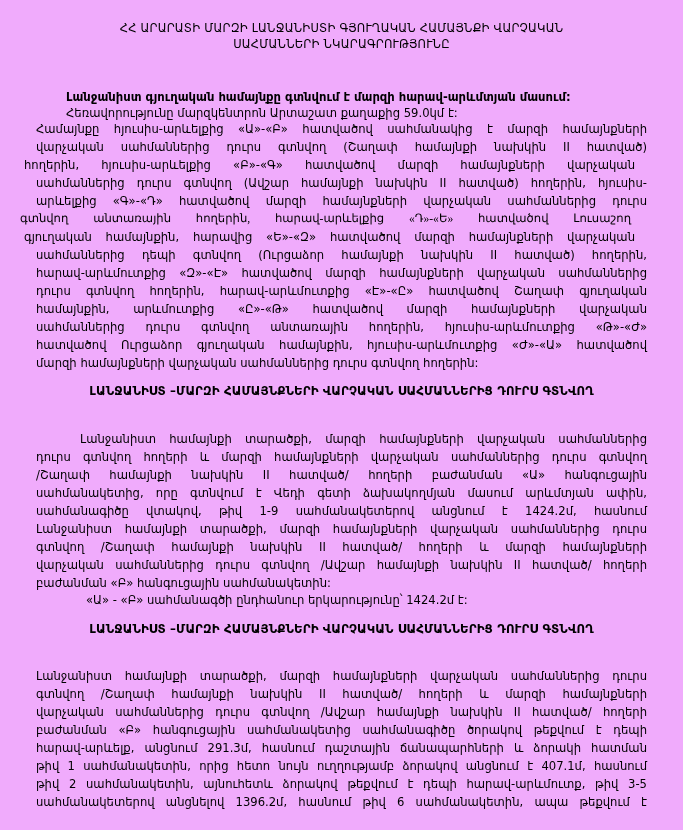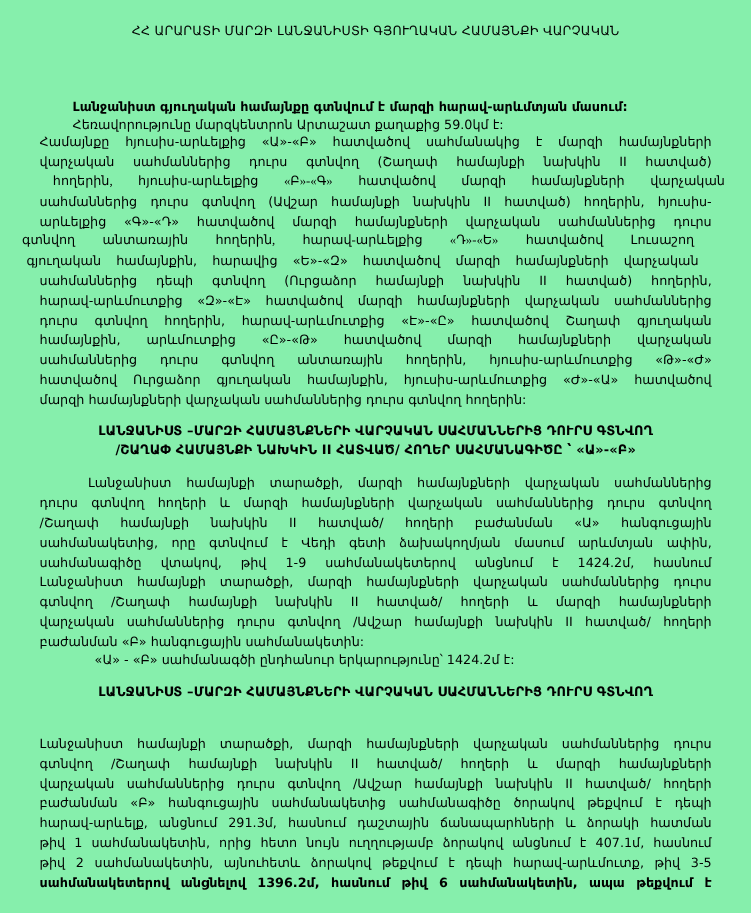--- a/index.html
+++ b/index.html
@@ -1,55 +1,55 @@
 <!DOCTYPE html>
 <html><head>
 <meta charset="utf-8">
 <style>
   html, body { margin: 0; padding: 0; background: #ffffff; }
   body { width: 683px; height: 830px; overflow: hidden; position: relative;
          font-family: "DejaVu Sans", sans-serif; color: #000; }
-  .page { position: absolute; left: 0; top: 0; width: 683px; height: 830px; background: #86efac; }
+  .page { position: absolute; left: 0; top: 0; width: 683px; height: 830px; background: #f0abfc; }
   .title { position: absolute; left: 0; width: 683px; text-align: center;
            font-size: 11.5px; letter-spacing: 0.2px; line-height: 16px; font-weight: normal; }
   .sec-head { position: absolute; left: 0; width: 683px; text-align: center;
               font-size: 11.8px; line-height: 19px; font-weight: bold; letter-spacing: 0.1px; }
   .line { position: absolute; font-size: 11.6px; line-height: 18px; white-space: nowrap;
           text-align: justify; text-align-last: justify; }
   .line.last { text-align-last: left; }
   .b { font-weight: bold; }
 </style>
 </head>
 <body>
 
 <div class="page">
 
   <div class="title" style="top:20px;">ՀՀ ԱՐԱՐԱՏԻ ՄԱՐԶԻ ԼԱՆՋԱՆԻՍՏԻ ԳՅՈՒՂԱԿԱՆ ՀԱՄԱՅՆՔԻ ՎԱՐՉԱԿԱՆ</div>
+  <div class="title" style="top:36px;">ՍԱՀՄԱՆՆԵՐԻ ՆԿԱՐԱԳՐՈՒԹՅՈՒՆԸ</div>
 
   <div>
     <div class="line last b" style="top:88px; left:66px; width:550px;">Լանջանիստ գյուղական համայնքը գտնվում է մարզի հարավ-արևմտյան մասում:</div>
     <div class="line last" style="top:104px; left:66px; width:460px;">Հեռավորությունը    մարզկենտրոն Արտաշատ քաղաքից 59.0կմ է:</div>
     <div class="line" style="top:120px; left:36px; width:611px;">Համայնքը հյուսիս-արևելքից «Ա»-«Բ» հատվածով սահմանակից է մարզի համայնքների</div>
     <div class="line" style="top:138px; left:36px; width:611px;">վարչական սահմաններից դուրս գտնվող (Շաղափ համայնքի նախկին II հատված)</div>
-    <div class="line" style="top:156px; left:48px; width:611px;font-family:Liberation Serif, serif;">հողերին, հյուսիս-արևելքից «Բ»-«Գ» հատվածով մարզի համայնքների վարչական</div>
+    <div class="line" style="top:156px; left:24px; width:611px;">հողերին, հյուսիս-արևելքից «Բ»-«Գ» հատվածով մարզի համայնքների վարչական</div>
     <div class="line" style="top:174px; left:36px; width:611px;">սահմաններից դուրս գտնվող (Ավշար համայնքի նախկին II հատված) հողերին, հյուսիս-</div>
     <div class="line" style="top:192px; left:36px; width:611px;">արևելքից «Գ»-«Դ» հատվածով մարզի համայնքների վարչական սահմաններից դուրս</div>
     <div class="line" style="top:210px; left:20px; width:611px;font-family:Liberation Serif, serif;">գտնվող անտառային հողերին, հարավ-արևելքից «Դ»-«Ե» հատվածով Լուսաշող</div>
     <div class="line" style="top:228px; left:24px; width:611px;">գյուղական համայնքին, հարավից «Ե»-«Զ» հատվածով մարզի համայնքների վարչական</div>
     <div class="line" style="top:246px; left:36px; width:611px;">սահմաններից դեպի գտնվող (Ուրցաձոր համայնքի նախկին II հատված) հողերին,</div>
     <div class="line" style="top:264px; left:36px; width:611px;">հարավ-արևմուտքից «Զ»-«Է» հատվածով մարզի համայնքների վարչական սահմաններից</div>
     <div class="line" style="top:282px; left:36px; width:611px;">դուրս գտնվող հողերին, հարավ-արևմուտքից «Է»-«Ը» հատվածով Շաղափ գյուղական</div>
     <div class="line" style="top:300px; left:36px; width:611px;">համայնքին, արևմուտքից «Ը»-«Թ» հատվածով մարզի համայնքների վարչական</div>
     <div class="line" style="top:318px; left:36px; width:611px;">սահմաններից դուրս գտնվող անտառային հողերին, հյուսիս-արևմուտքից «Թ»-«Ժ»</div>
     <div class="line" style="top:336px; left:36px; width:611px;">հատվածով Ուրցաձոր գյուղական համայնքին, հյուսիս-արևմուտքից «Ժ»-«Ա» հատվածով</div>
     <div class="line last" style="top:354px; left:36px; width:611px;">մարզի համայնքների վարչական սահմաններից դուրս գտնվող հողերին:</div>
   </div>
 
   <div class="sec-head" style="top:382px;">ԼԱՆՋԱՆԻՍՏ –ՄԱՐԶԻ ՀԱՄԱՅՆՔՆԵՐԻ ՎԱՐՉԱԿԱՆ ՍԱՀՄԱՆՆԵՐԻՑ ԴՈՒՐՍ ԳՏՆՎՈՂ</div>
-  <div class="sec-head" style="top:400px;">/ՇԱՂԱՓ ՀԱՄԱՅՆՔԻ ՆԱԽԿԻՆ II ՀԱՏՎԱԾ/ ՀՈՂԵՐ ՍԱՀՄԱՆԱԳԻԾԸ ՝ «Ա»-«Բ»</div>
 
   <div>
     <div class="line" style="top:430px; left:80px; width:567px;">Լանջանիստ համայնքի տարածքի, մարզի համայնքների վարչական սահմաններից</div>
     <div class="line" style="top:448px; left:36px; width:611px;">դուրս գտնվող հողերի և մարզի համայնքների վարչական սահմաններից դուրս գտնվող</div>
     <div class="line" style="top:466px; left:36px; width:611px;">/Շաղափ համայնքի նախկին II հատված/ հողերի բաժանման «Ա» հանգուցային</div>
     <div class="line" style="top:484px; left:36px; width:611px;">սահմանակետից, որը գտնվում է Վեդի գետի ձախակողմյան մասում արևմտյան ափին,</div>
     <div class="line" style="top:502px; left:36px; width:611px;">սահմանագիծը վտակով, թիվ 1-9 սահմանակետերով անցնում է 1424.2մ, հասնում</div>
     <div class="line" style="top:520px; left:36px; width:611px;">Լանջանիստ համայնքի տարածքի, մարզի համայնքների վարչական սահմաններից դուրս</div>
     <div class="line" style="top:538px; left:36px; width:611px;">գտնվող /Շաղափ համայնքի նախկին II հատված/ հողերի և մարզի համայնքների</div>
     <div class="line" style="top:556px; left:36px; width:611px;">վարչական սահմաններից դուրս գտնվող /Ավշար համայնքի նախկին II հատված/ հողերի</div>
@@ -60,16 +60,16 @@
   <div class="sec-head" style="top:620px;">ԼԱՆՋԱՆԻՍՏ –ՄԱՐԶԻ ՀԱՄԱՅՆՔՆԵՐԻ ՎԱՐՉԱԿԱՆ ՍԱՀՄԱՆՆԵՐԻՑ ԴՈՒՐՍ ԳՏՆՎՈՂ</div>
 
   <div>
     <div class="line" style="top:667px; left:36px; width:611px;">Լանջանիստ համայնքի տարածքի, մարզի համայնքների վարչական սահմաններից դուրս</div>
     <div class="line" style="top:685px; left:36px; width:611px;">գտնվող /Շաղափ համայնքի նախկին II հատված/ հողերի և մարզի համայնքների</div>
     <div class="line" style="top:703px; left:36px; width:611px;">վարչական սահմաններից դուրս գտնվող /Ավշար համայնքի նախկին II հատված/ հողերի</div>
     <div class="line" style="top:721px; left:36px; width:611px;">բաժանման «Բ» հանգուցային սահմանակետից սահմանագիծը ծորակով թեքվում է դեպի</div>
     <div class="line" style="top:739px; left:36px; width:611px;">հարավ-արևելք, անցնում 291.3մ, հասնում դաշտային ճանապարհների և ձորակի հատման</div>
     <div class="line" style="top:757px; left:36px; width:611px;">թիվ 1 սահմանակետին, որից հետո նույն ուղղությամբ ձորակով անցնում է 407.1մ, հասնում</div>
     <div class="line" style="top:775px; left:36px; width:611px;">թիվ 2 սահմանակետին, այնուհետև ձորակով թեքվում է դեպի հարավ-արևմուտք, թիվ 3-5</div>
-    <div class="line" style="top:793px; left:36px; width:611px;font-weight:bold;">սահմանակետերով անցնելով 1396.2մ, հասնում թիվ 6 սահմանակետին, ապա թեքվում է</div>
+    <div class="line" style="top:793px; left:36px; width:611px;">սահմանակետերով անցնելով 1396.2մ, հասնում թիվ 6 սահմանակետին, ապա թեքվում է</div>
   </div>
 
 </div>
 
 </body></html>

